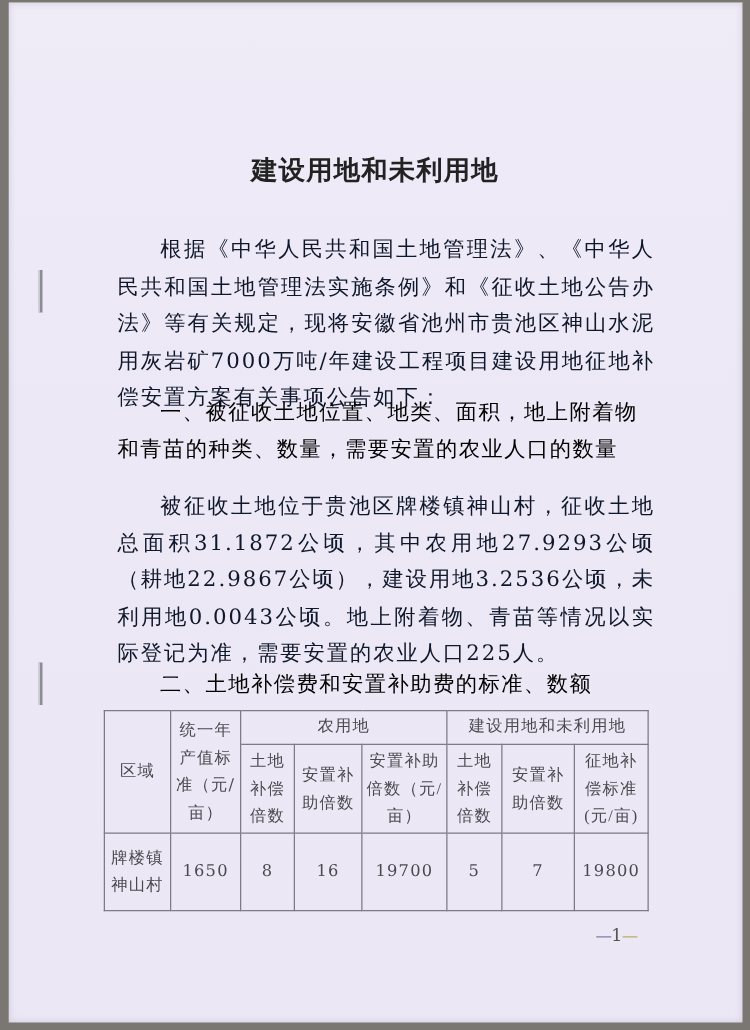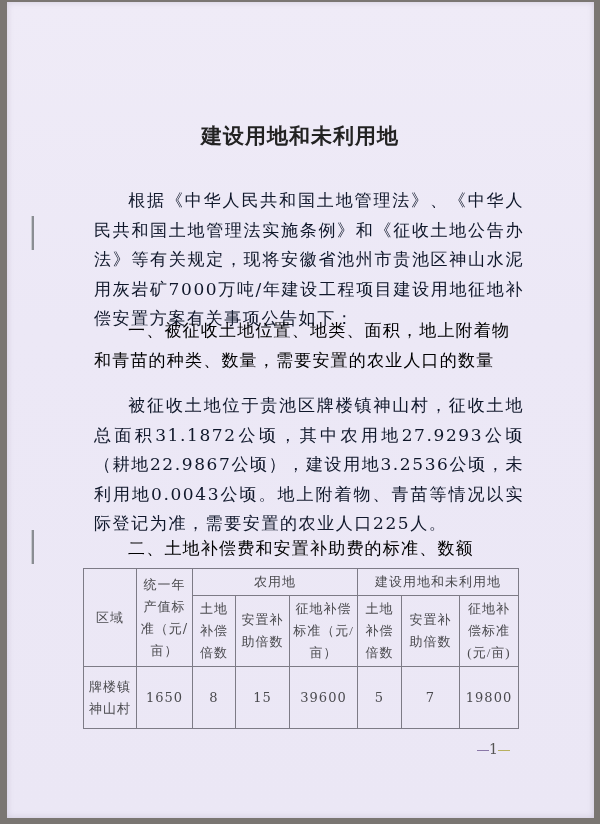--- a/index.html
+++ b/index.html
@@ -77,31 +77,31 @@
   <tbody>
       <tr style="height:22px;">
     <td rowspan="2" style="width:48px;">区域</td>
     <td rowspan="2" style="width:51px;">统一年产值标准（元/亩）</td>
     <td colspan="3">农用地</td>
     <td colspan="3">建设用地和未利用地</td>
   </tr>
   <tr style="height:56px;font-family:Liberation Serif, serif;">
     <td style="width:38px;">土地补偿倍数</td>
     <td style="width:49px;">安置补助倍数</td>
-    <td style="width:63px;">征地补偿标准（元/亩）</td>
+    <td style="width:63px;">安置补助倍数（元/亩）</td>
     <td style="width:39px;">土地补偿倍数</td>
     <td style="width:53px;">安置补助倍数</td>
     <td style="width:54px;">征地补偿标准(元/亩)</td>
   </tr>
   <tr style="height:62px;">
     <td>牌楼镇神山村</td>
     <td>1650</td>
     <td>8</td>
-    <td>15</td>
-    <td>39600</td>
+    <td>16</td>
+    <td>19700</td>
     <td>5</td>
     <td>7</td>
     <td>19800</td>
   </tr>
 </tbody>
   </table>
 
 <div class="pnum">
   <span class="dash" style="background:#8a78a8;"></span><span>1</span><span class="dash" style="background:#b8b060;"></span>
 </div>

